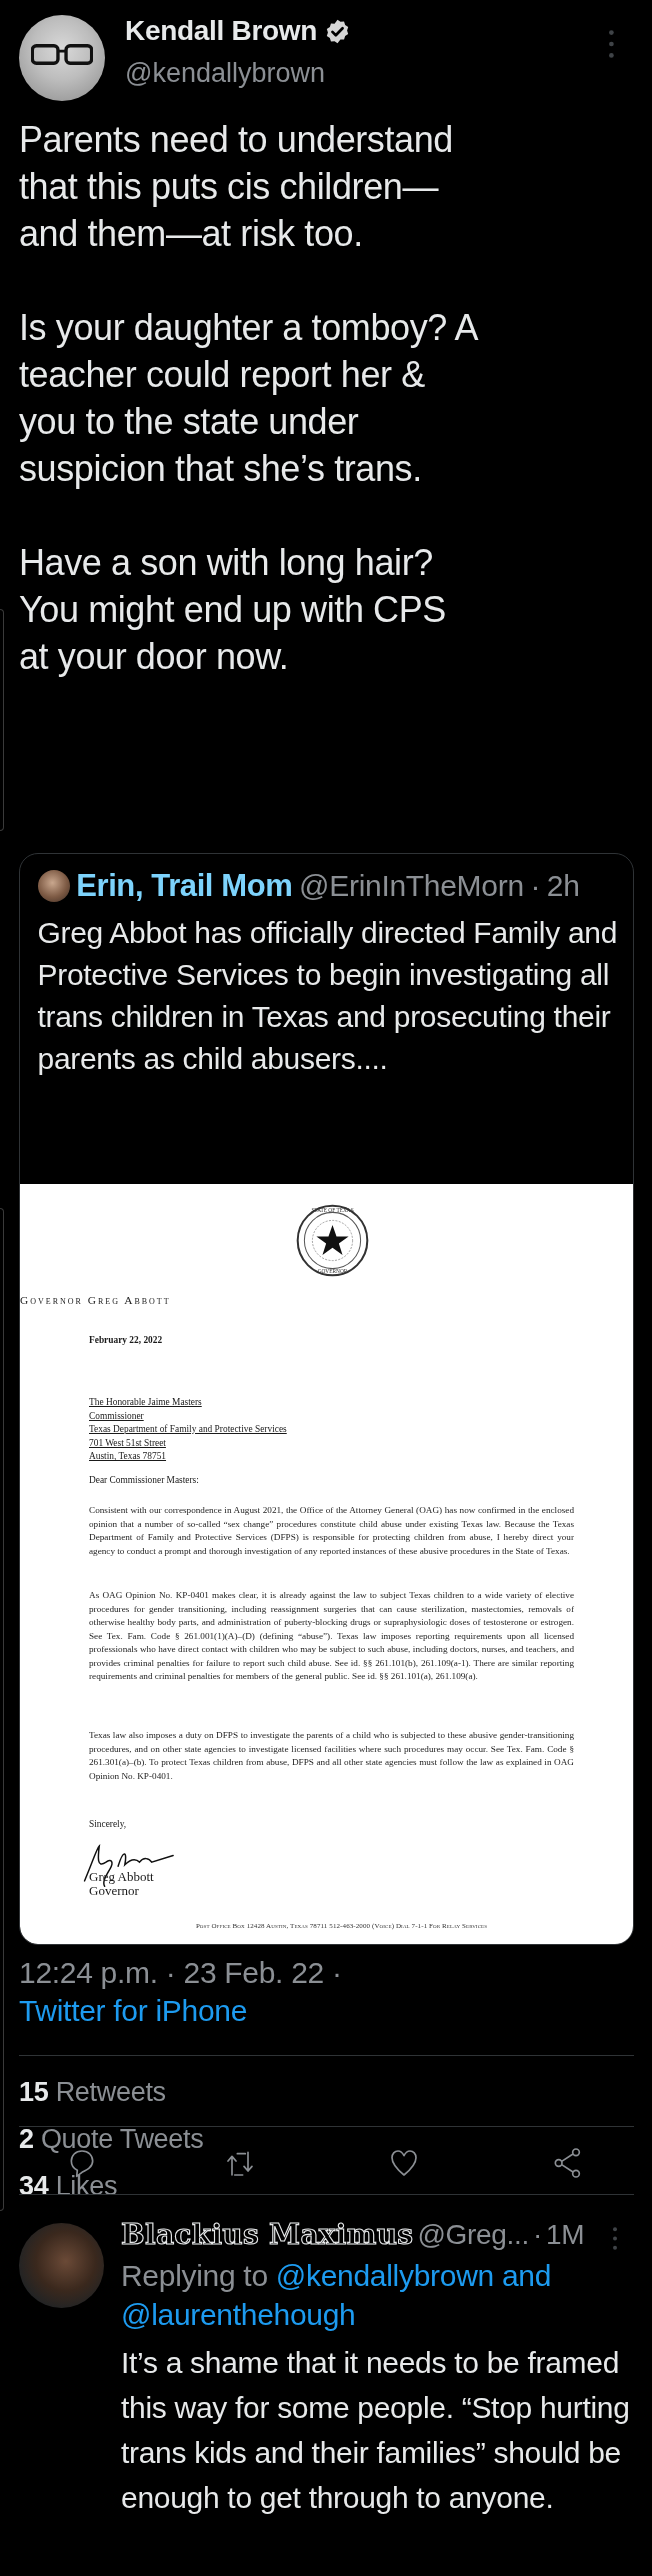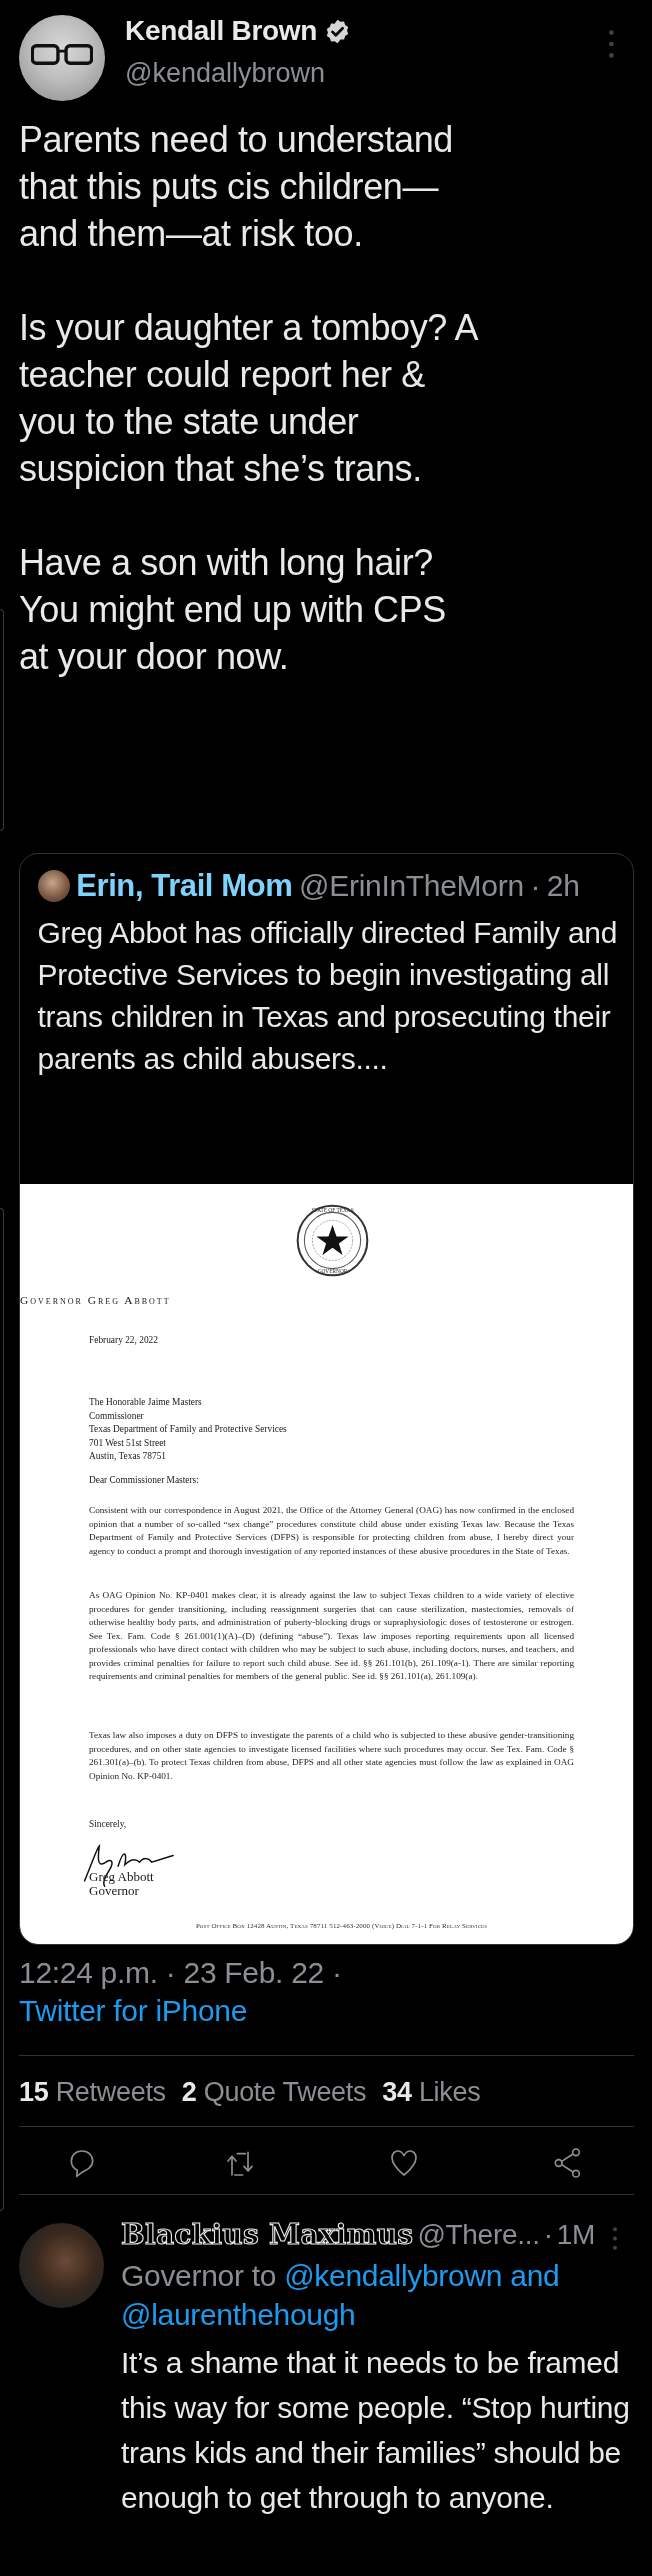--- a/index.html
+++ b/index.html
@@ -57,37 +57,37 @@
   .doc {
     position: absolute; left: 0; top: 330px; width: 615px; height: 760px;
     background: #fff; border-radius: 0 0 17.5px 17.5px; color: #1a1a1a;
     font-family: "Liberation Serif", "DejaVu Serif", serif;
   }
   .seal { position: absolute; left: 275px; top: 19px; width: 75px; height: 75px; }
   .doc-title {
     position: absolute; left: 0; width: 100%; top: 110px; text-align: left;
     font-size: 11.4px; letter-spacing: 2px; font-variant: small-caps; color: #222;
   }
-  .doc-date { position: absolute; left: 69px; top: 151px; font-size: 9.4px; }
-  .doc-address { position: absolute; left: 69px; top: 212px; font-size: 9.4px; line-height: 13.5px; }
+  .doc-date { position: absolute; left: 69px; top: 151px; font-size: 9.4px; font-weight: bold; }
+  .doc-address { position: absolute; left: 69px; top: 212px; font-size: 9.4px; line-height: 13.5px; text-decoration: underline; }
   .doc-salutation { position: absolute; left: 69px; top: 291px; font-size: 9.4px; }
   .doc-para { position: absolute; left: 69px; width: 485px; font-size: 9.2px; line-height: 13.5px; text-align: justify; color: #1e1e1e; }
   .doc-sincerely { position: absolute; left: 69px; top: 635px; font-size: 9.4px; }
   .signature { position: absolute; left: 59px; top: 658px; width: 101px; height: 47px; }
   .doc-signer { position: absolute; left: 69px; top: 686px; font-size: 13px; line-height: 13.5px; }
   .doc-footer {
     position: absolute; left: 0; width: 100%; top: 738px; text-align: center;
     font-size: 7px; font-variant: small-caps; color: #333; letter-spacing: 0.1px; padding-left: 28px;
   }
 
   
   .timestamp { position: absolute; left: 19px; top: 1956px; font-size: 30px; color: #8b8f94; letter-spacing: -0.3px; }
   .source { position: absolute; left: 19px; top: 1994px; font-size: 30px; color: #1d9bf0; letter-spacing: -0.3px; }
   .divider { position: absolute; left: 19px; width: 615px; height: 0.7px; background: #2f3336; }
-  .stats { position: absolute; left: 19px; top: 2077px; display: flex; gap: 16px; font-size: 27px; letter-spacing: -0.3px; white-space: nowrap; }
+  .stats { position: absolute; left: 19px; top: 2077px; display: flex; gap: 16px; font-size: 27px; letter-spacing: -0.3px; white-space: nowrap; flex-direction: column; }
   .stat-num { font-weight: 700; color: #e7e9ea; }
   .stat-label { color: #8b8f94; }
   .actions { position: absolute; left: 19px; top: 2147px; width: 615px; height: 38px; }
   .action { position: absolute; top: 0; width: 32px; height: 32px; }
 
   
   .reply-avatar {
     position: absolute; left: 19px; top: 2223px; width: 85px; height: 85px; border-radius: 50%;
     background: radial-gradient(circle at 55% 45%, #6b4a37 0%, #3a281d 45%, #1c2226 80%, #2a3a42 100%);
   }
@@ -219,29 +219,29 @@
     <circle cx="36" cy="40" r="5" fill="none" stroke="#8b8f94" stroke-width="2.5"></circle>
     <line x1="14.5" y1="21.5" x2="31.5" y2="10.5" stroke="#8b8f94" stroke-width="2.5"></line>
     <line x1="14.5" y1="26.5" x2="31.5" y2="37.5" stroke="#8b8f94" stroke-width="2.5"></line>
   </svg>
 </div>
 <div class="divider" style="top:2194px;left:19px;width:615px;"></div>
 
 <div class="reply-avatar"></div>
 <div class="reply-head">
   <span class="reply-name">Blackius Maximus</span>
-  <span class="reply-handle">@There...</span>
+  <span class="reply-handle">@Greg...</span>
   <span class="reply-handle">·</span>
   <span class="reply-handle">1M</span>
 </div>
 <svg class="reply-more" viewBox="0 0 12 40">
   <circle cx="6" cy="6" r="3" fill="#3f4347"></circle>
   <circle cx="6" cy="20" r="3" fill="#3f4347"></circle>
   <circle cx="6" cy="34" r="3" fill="#3f4347"></circle>
 </svg>
 <div class="reply-to">
-  <span>Governor to</span>
+  <span>Replying to</span>
   <span class="mention">@kendallybrown</span>
   <span class="mention">and</span><br>
   <span class="mention">@laurenthehough</span>
 </div>
 <div class="reply-text">It’s a shame that it needs to be framed this way for some people. “Stop hurting trans kids and their families” should be enough to get through to anyone.</div>
 
 
 </body></html>

